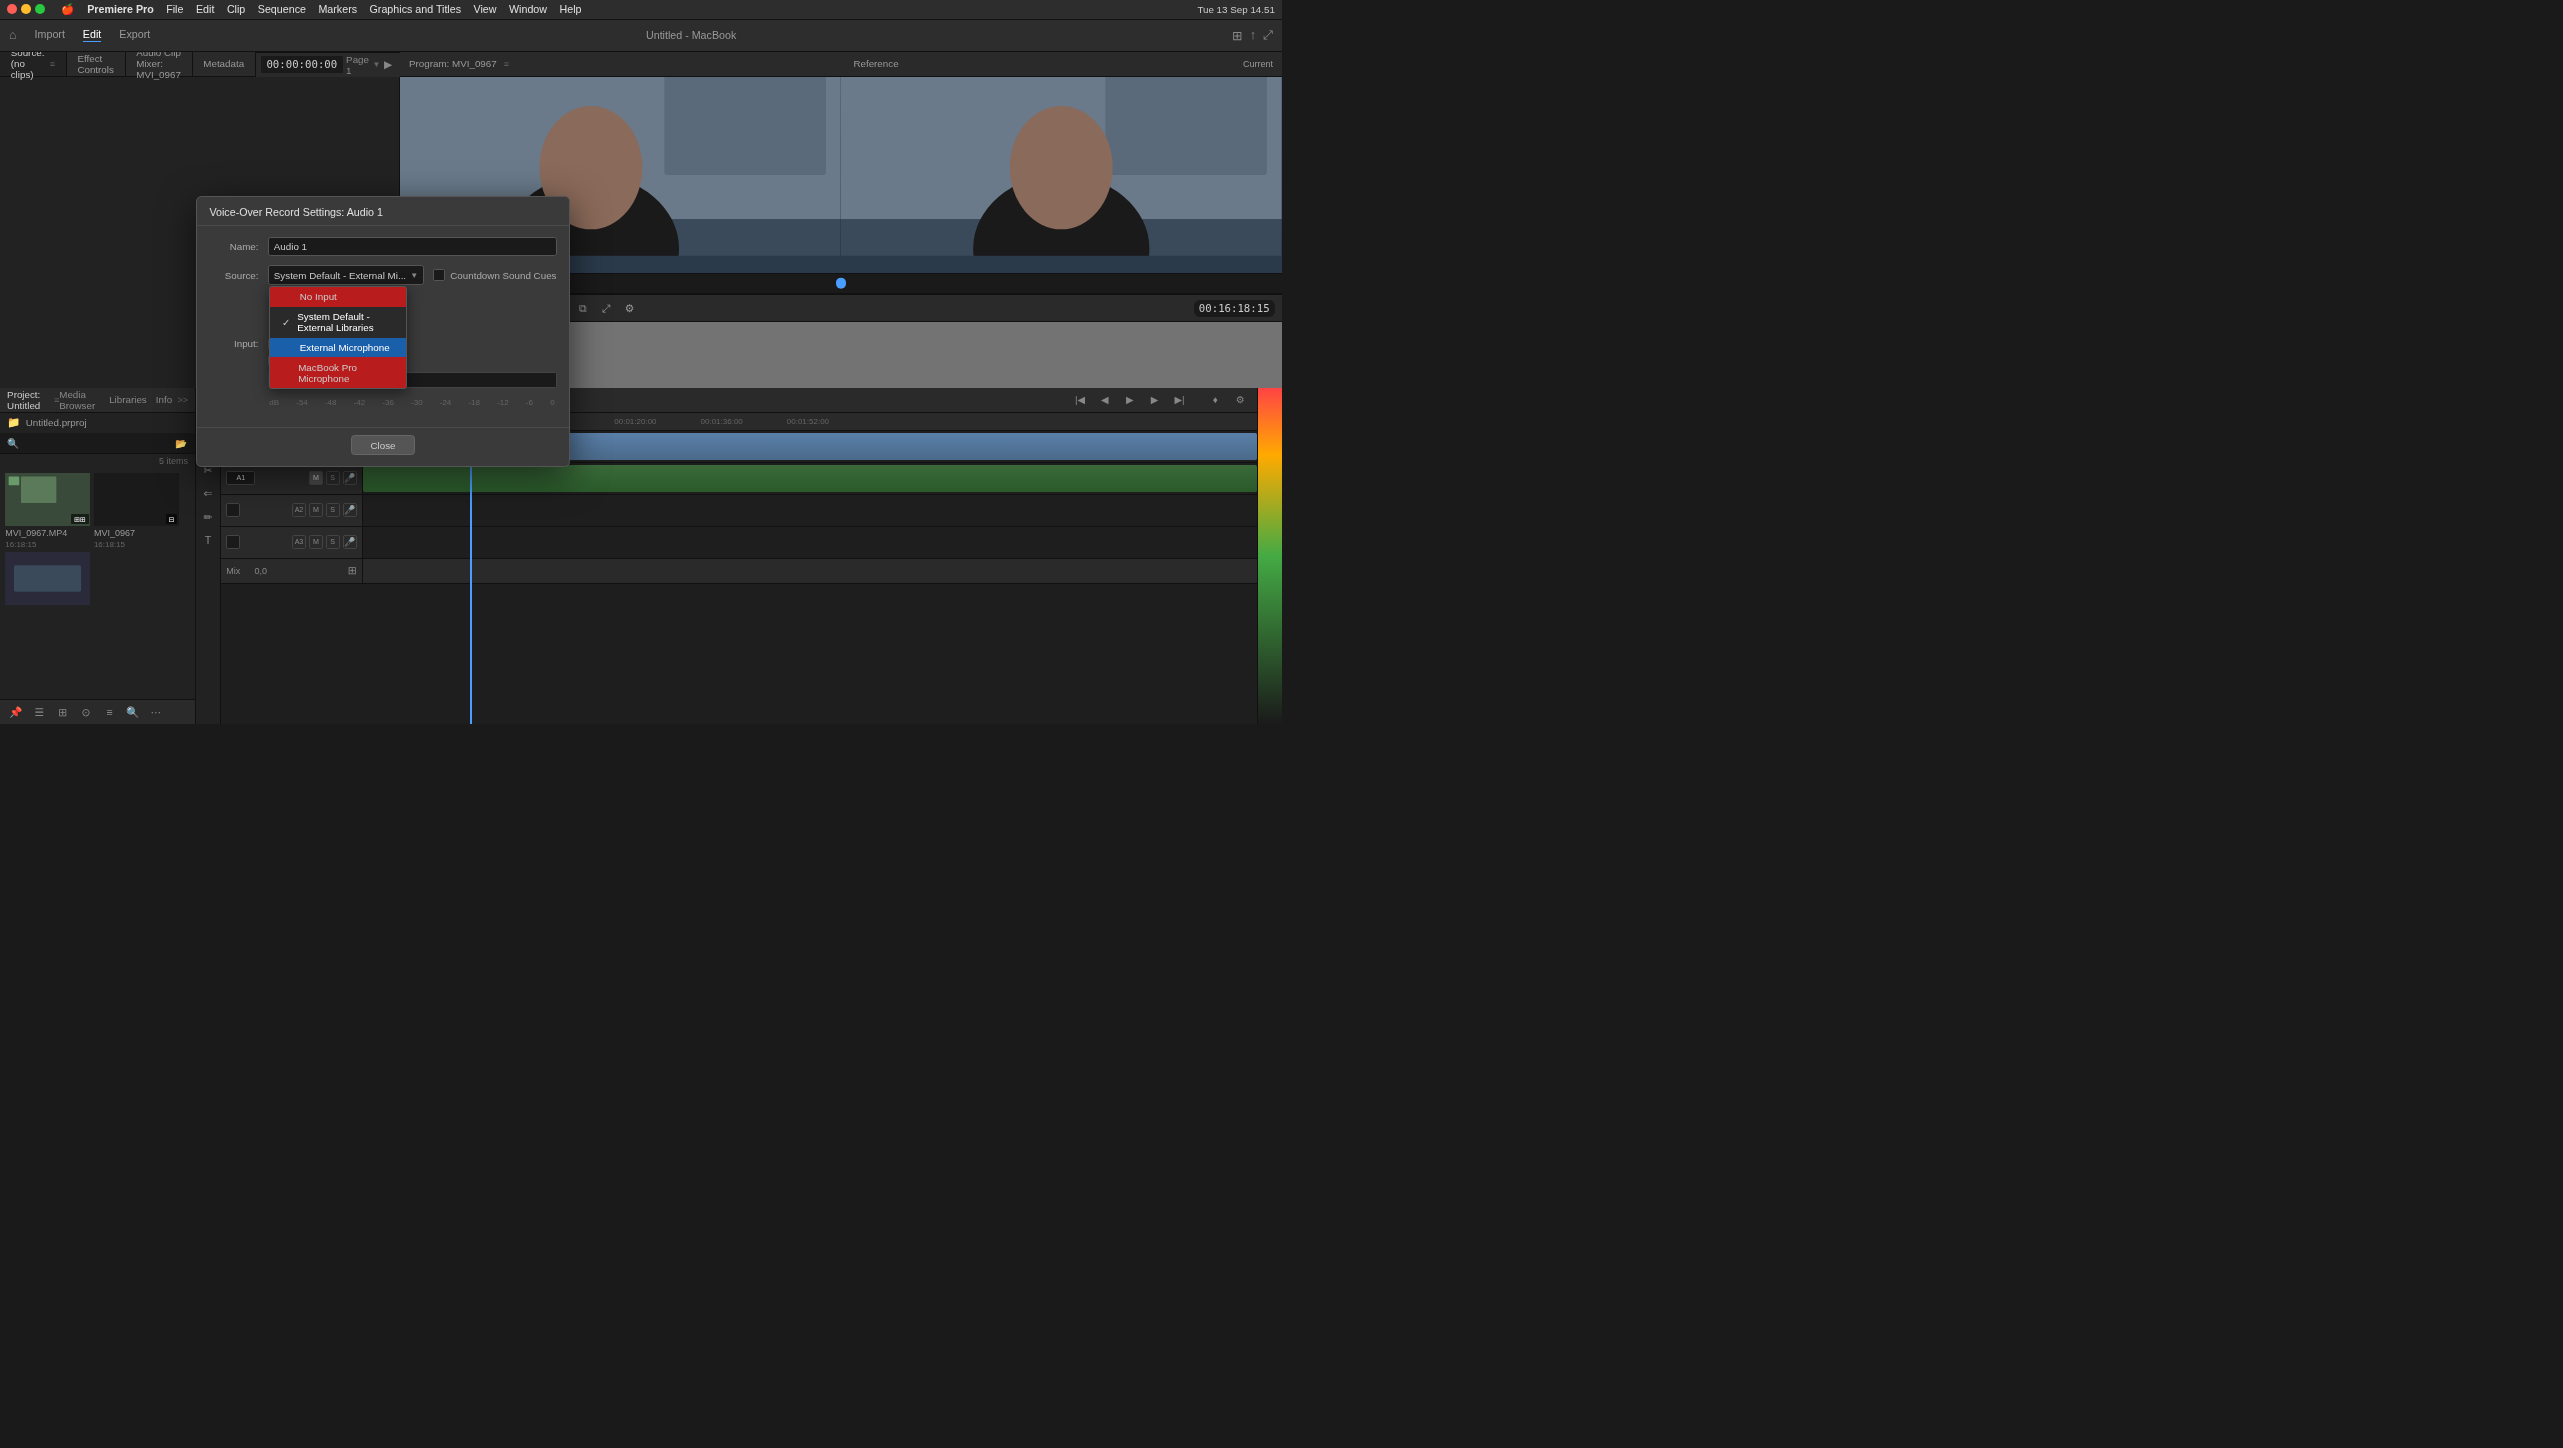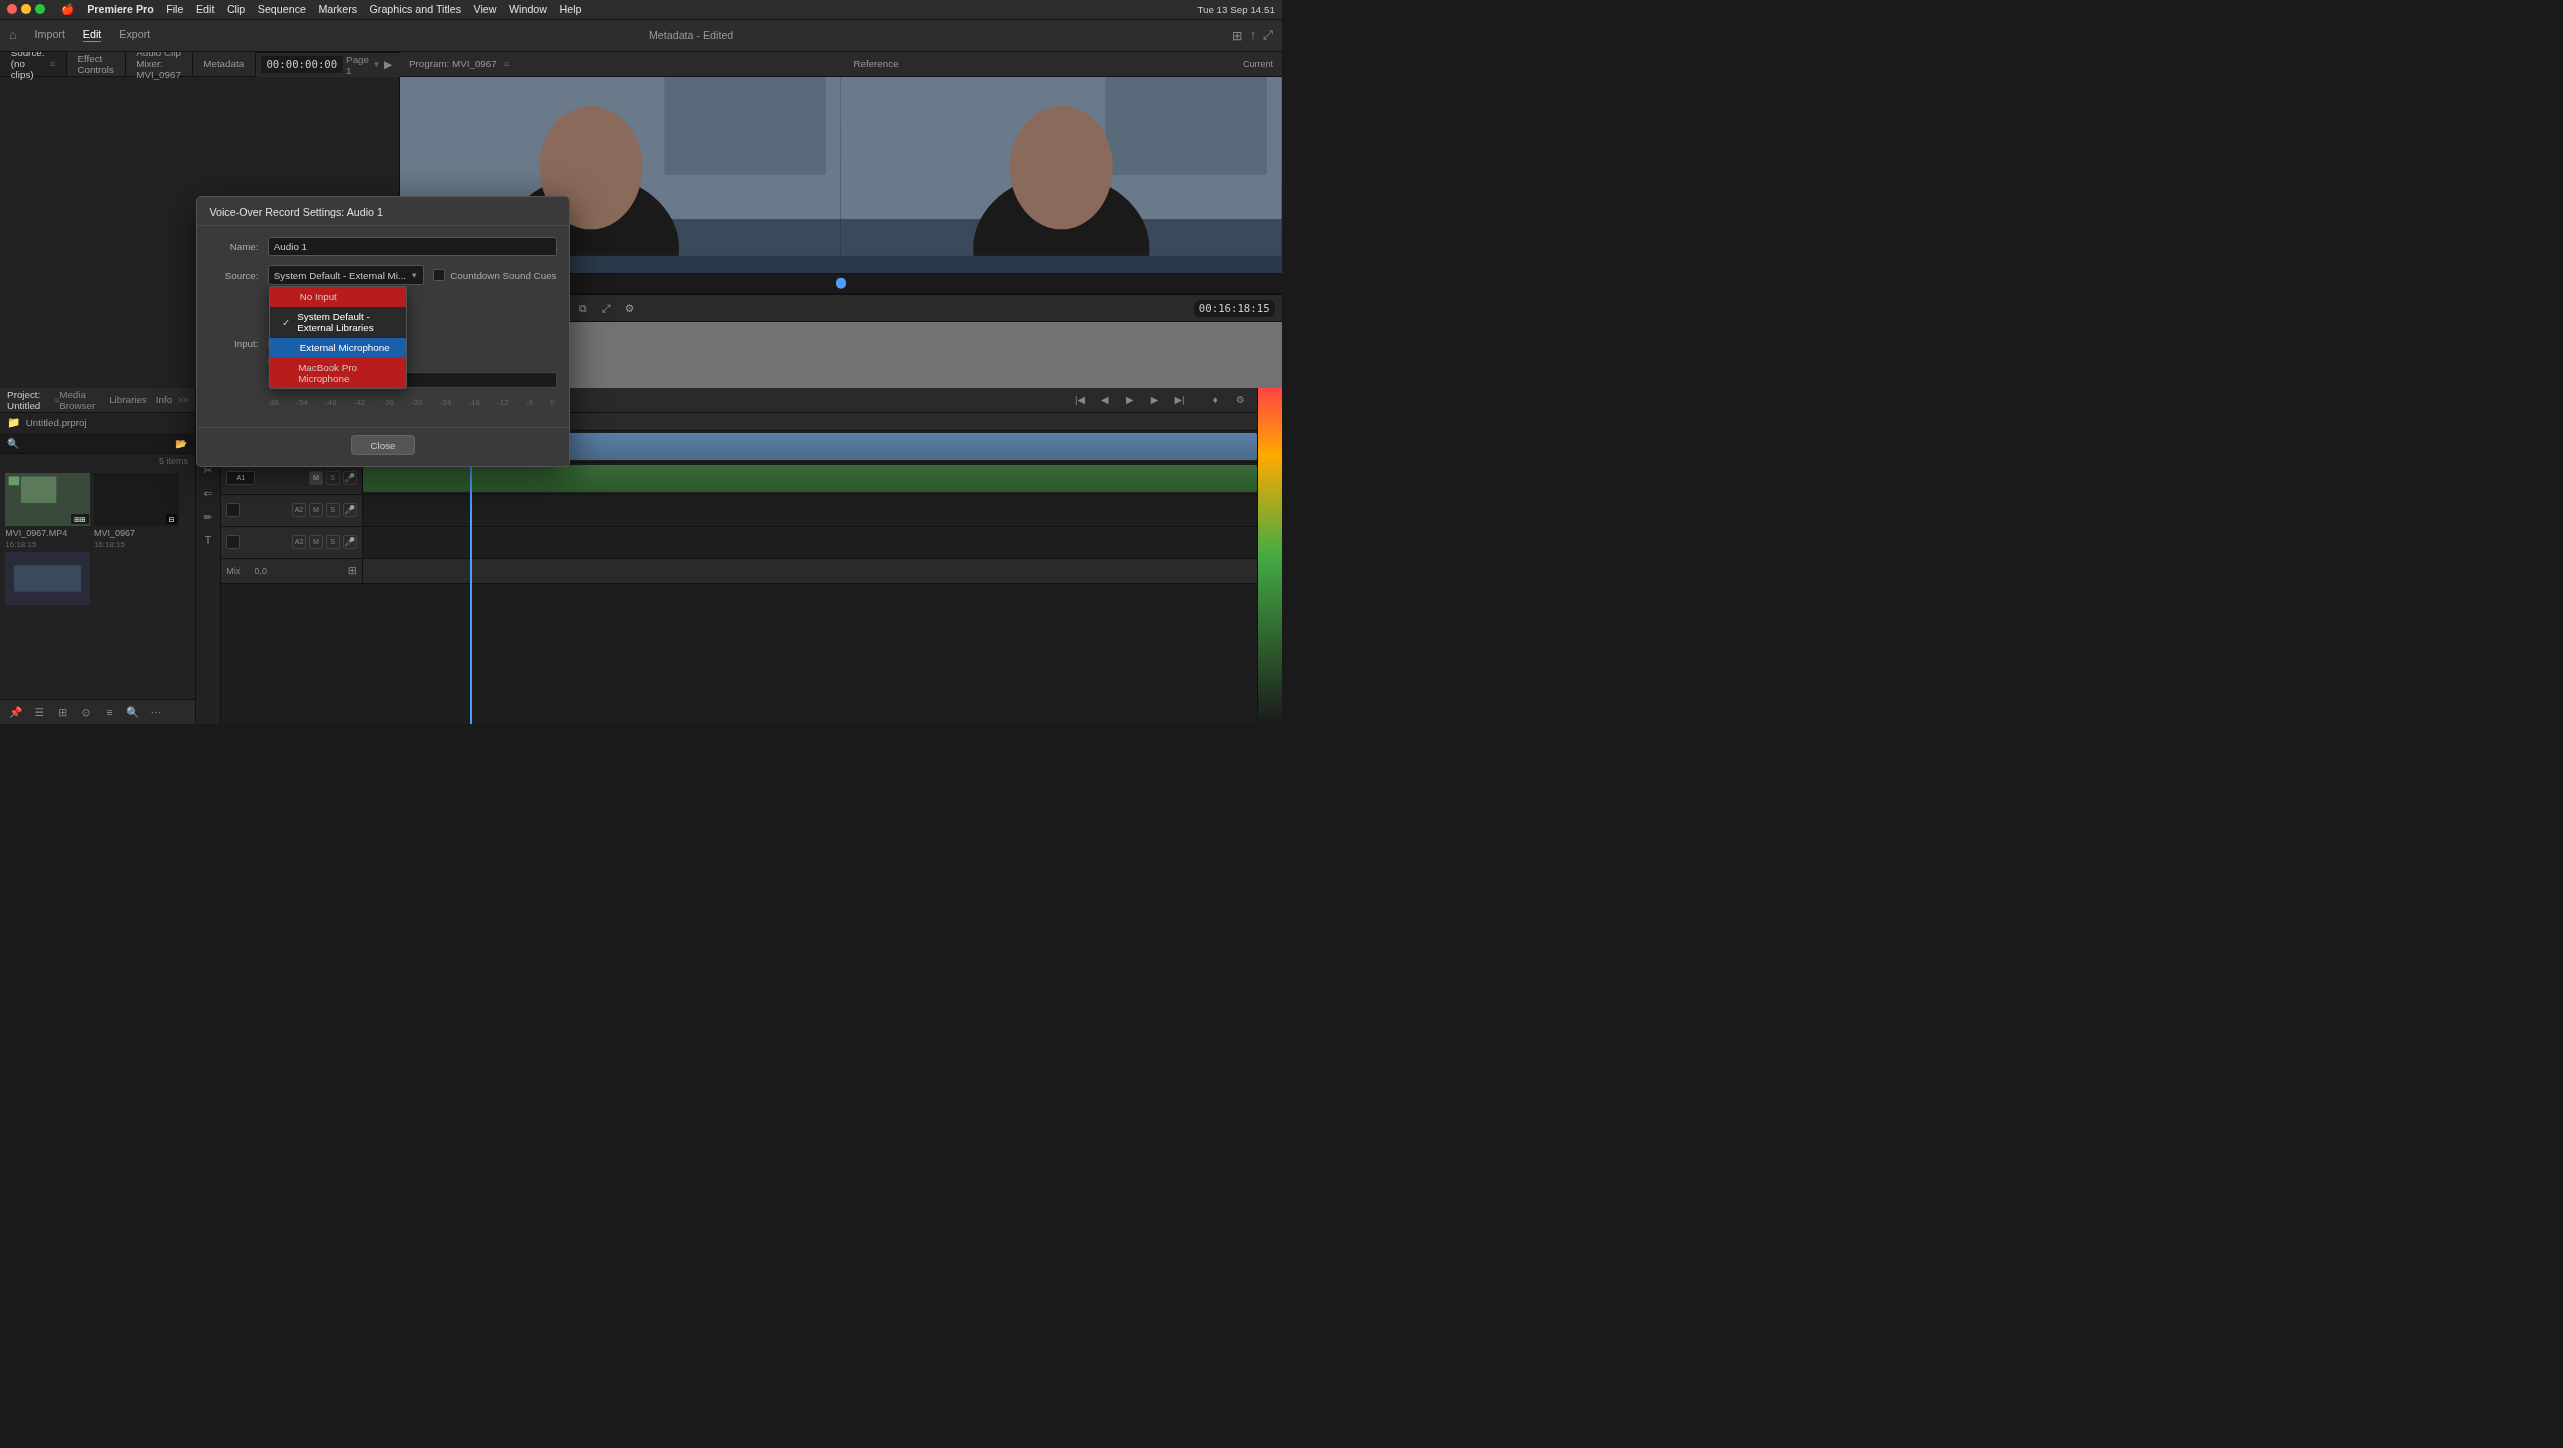--- a/index.html
+++ b/index.html
@@ -777,21 +777,21 @@
   <div class="top-toolbar">
     <div style="display:flex;align-items:center;gap:5.3px;">
       <span style="color:#888;font-size:12.5px;cursor:pointer;">⌂</span>
     </div>
     <div class="toolbar-nav">
       <span class="toolbar-nav-item">Import</span>
       <span class="toolbar-nav-item active">Edit</span>
       <span class="toolbar-nav-item">Export</span>
     </div>
     <div class="toolbar-center">
-      <span>Metadata - Edited</span>
+      <span>Untitled - MacBook</span>
     </div>
     <div style="display:flex;gap:7.1px;margin-left:auto;">
       <span style="color:#888;font-size:12.5px;cursor:pointer;">⊞</span>
       <span style="color:#888;font-size:12.5px;cursor:pointer;">↑</span>
       <span style="color:#888;font-size:12.5px;cursor:pointer;">⤢</span>
     </div>
   </div>
 
   <div class="content-area">
 
@@ -987,20 +987,30 @@
         <div style="display:flex;gap:5.3px;margin-left:9px;">
           <span class="tc-btn">♦</span>
           <span class="tc-btn">⚙</span>
         </div>
       </div>
 
       <div class="tl-header-row">
         <div class="tl-header-left">
           <div style="height:100%;display:flex;align-items:center;padding:0 5.3px;">
             <div style="width:7.1px;height:7.1px;background:#4a9eff;border-radius:50%;margin-right:5.3px;"></div>
+          </div>
+        </div>
+        <div class="tl-header-right">
+          <div class="tl-ruler-marks">
+            <span>00:32:00</span>
+            <span>00:00:48:00</span>
+            <span>00:01:04:00</span>
+            <span>00:01:20:00</span>
+            <span>00:01:36:00</span>
+            <span>00:01:52:00</span>
           </div>
         </div>
       </div>
 
       <div class="timeline-tracks" style="position:relative;">
 
         <div class="playhead"></div>
 
         <div class="track-row">
           <div class="track-header">

